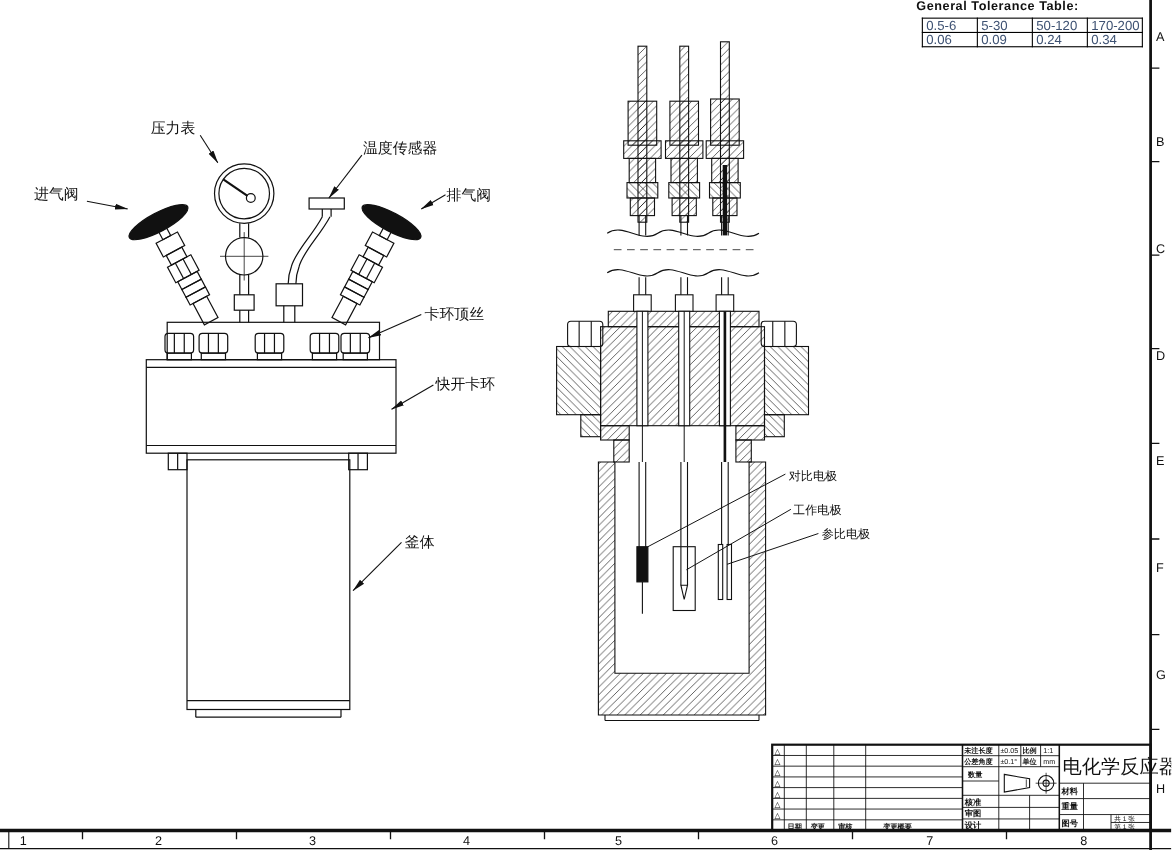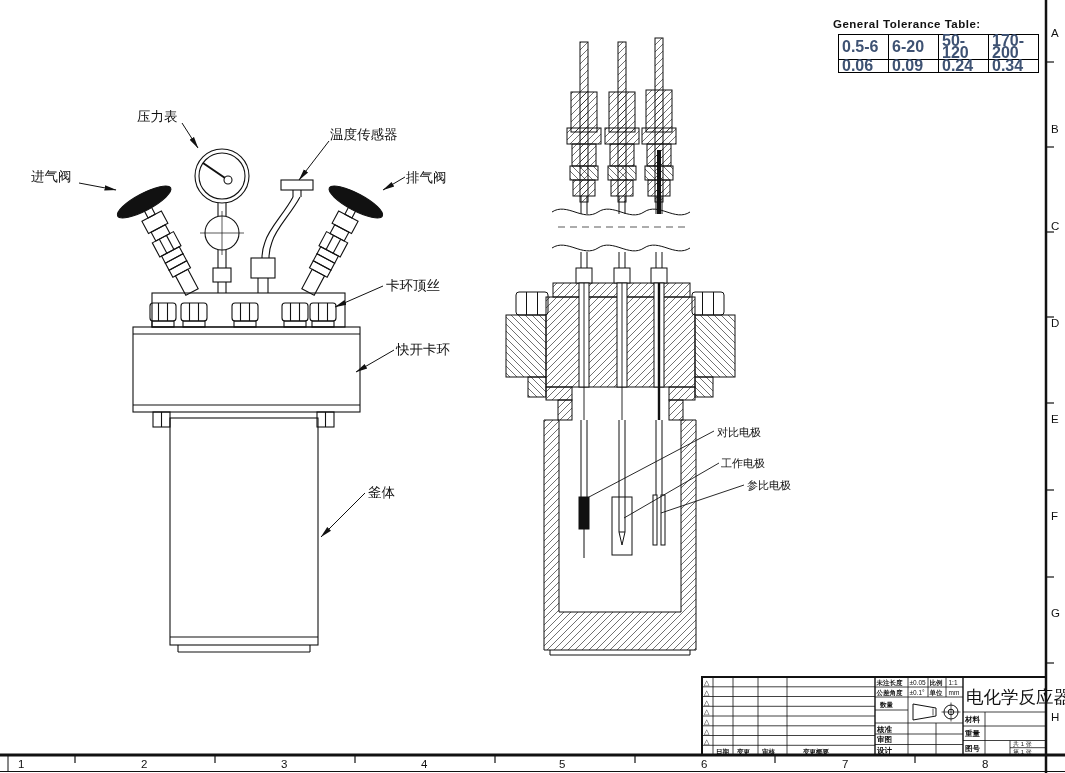--- a/index.html
+++ b/index.html
@@ -1,23 +1,23 @@
 <!DOCTYPE html>
 <html><head>
 <meta charset="utf-8">
 <style>
   html,body{margin:0;padding:0;background:#fff;}
   .page{position:relative;width:1065px;height:773px;background:#fff;overflow:hidden;
         font-family:"Liberation Sans",sans-serif;color:#111;}
   .page svg{position:absolute;left:0;top:0;}
-  .tol-wrap{position:absolute;left:833px;top:18px;width:210px;}
+  .tol-wrap{position:absolute;left:833px;top:0;width:210px;}
   .tol-title{font-size:11.5px;font-weight:bold;color:#111;letter-spacing:.5px;white-space:nowrap;}
   table.tol{border-collapse:collapse;margin-top:4px;margin-left:5px;}
-  table.tol td{border:1px solid #000;width:46px;height:12px;font-size:16px;
-               color:#3e5273;padding:0 0 0 3px;line-height:12px;font-weight:bold;}
+  table.tol td{border:1px solid #000;width:46px;height:12px;font-size:12px;
+               color:#3e5273;padding:0 0 0 3px;line-height:12px;}
   table.tol{border:1.5px solid #000;}
   text{font-family:"Liberation Sans",sans-serif;}
 </style>
 </head>
 <body>
 
 <div class="page">
 
 <svg width="1065" height="773" viewBox="0 0 1065 773">
   <defs>
@@ -428,21 +428,21 @@
     </g>
   </g>
 </svg>
 
 <div class="tol-wrap">
   <div class="tol-title">General Tolerance Table:</div>
   <table class="tol">
     <tbody>
           <tr>
       <td>0.5-6</td>
-      <td>6-20</td>
+      <td>5-30</td>
       <td>50-120</td>
       <td>170-200</td>
     </tr>
     <tr>
       <td>0.06</td>
       <td>0.09</td>
       <td>0.24</td>
       <td>0.34</td>
     </tr>
   </tbody>

